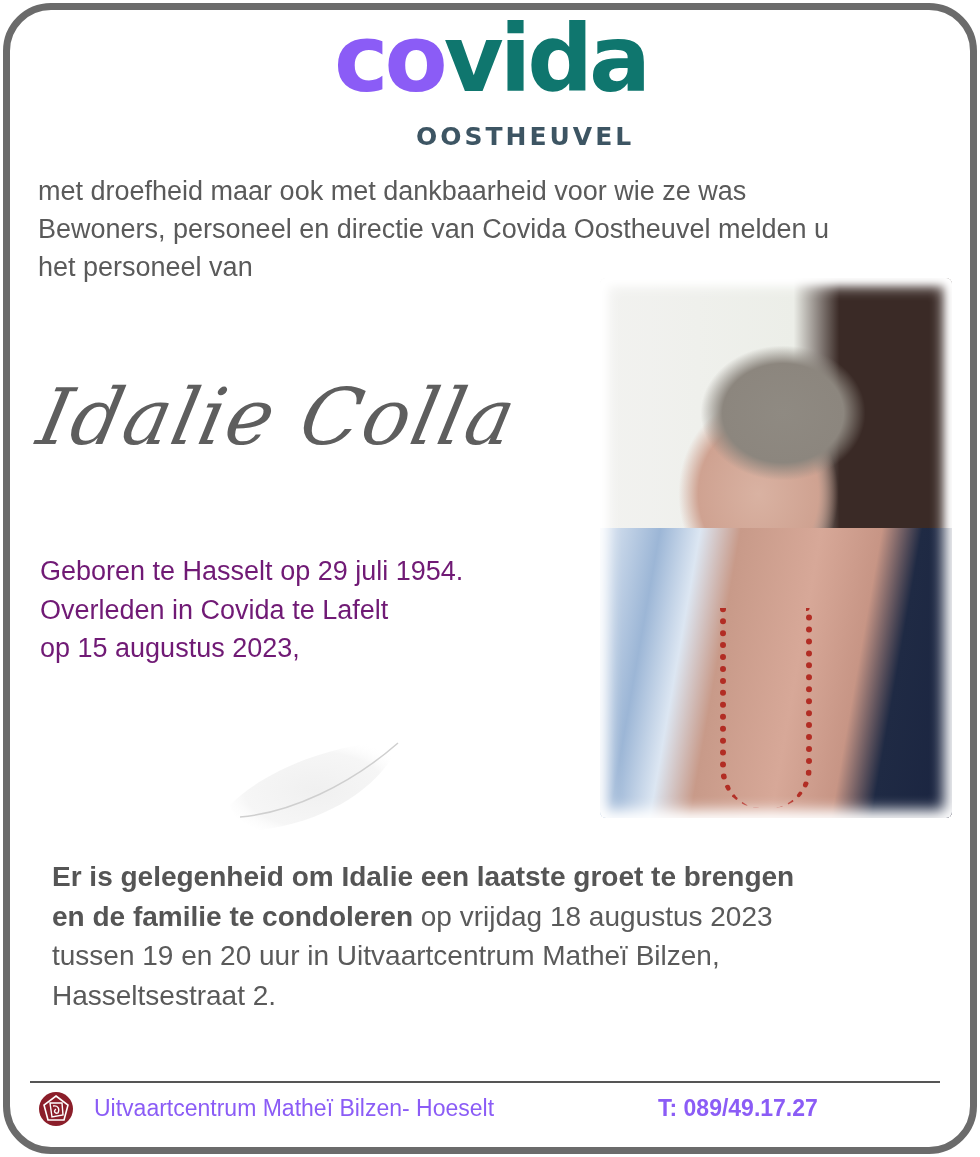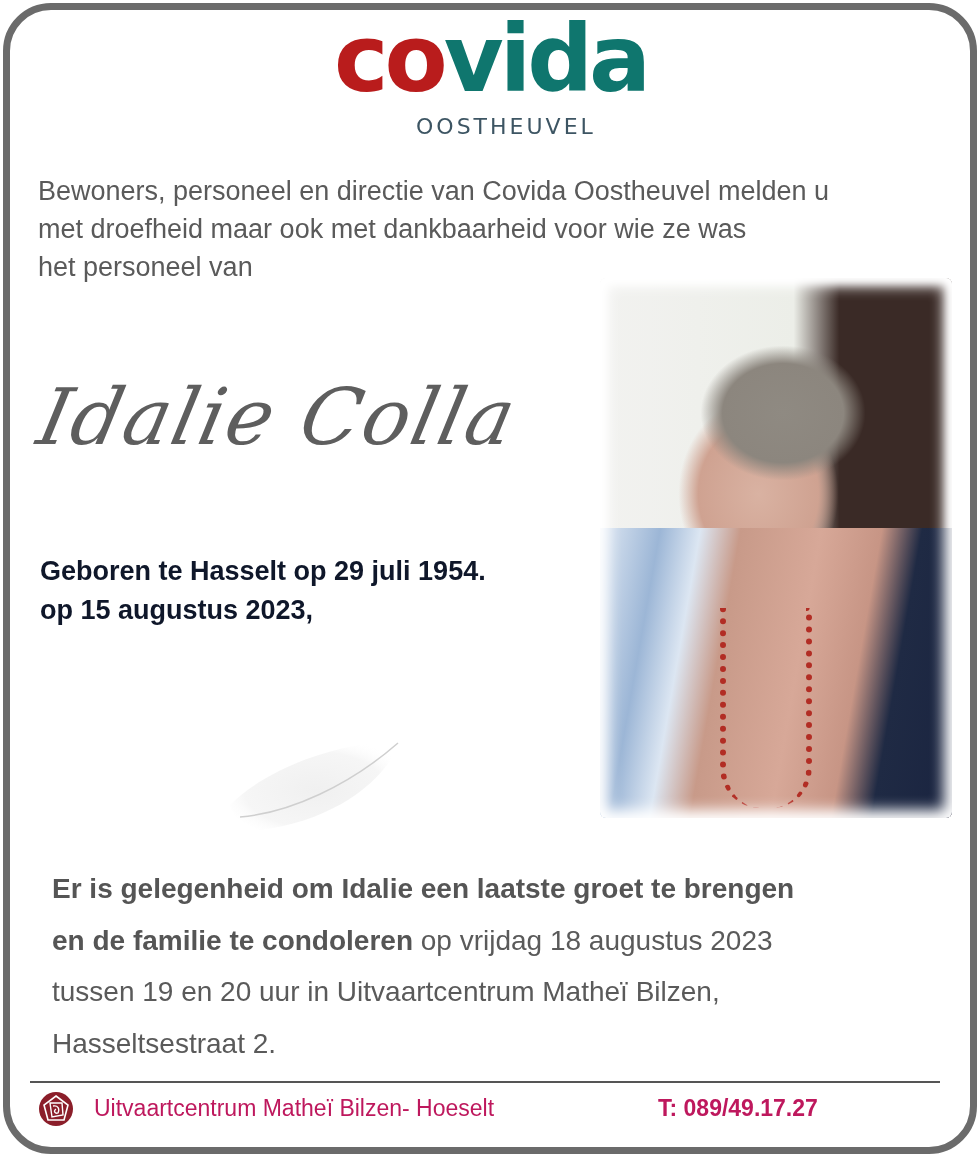--- a/index.html
+++ b/index.html
@@ -4,78 +4,79 @@
   <style>
     html, body { margin: 0; padding: 0; background: #ffffff; }
     body { width: 980px; height: 1157px; position: relative; overflow: hidden; }
     .card {
       position: absolute; left: 3px; top: 3px; width: 960px; height: 1137px;
       border: 7px solid #6b6b6b; border-radius: 48px; background: #fff;
     }
     .logo { position: absolute; left: 334px; top: 10px; width: 320px; height: 130px; }
     .logo-word { position: absolute; left: 0; top: 0; font-family: "DejaVu Sans", sans-serif;
       font-weight: bold; font-size: 92px; letter-spacing: -4px; line-height: 100px; }
-    .logo-co { color: #b91c1c; }
+    .logo-co { color: #8b5cf6; }
     .logo-vida { color: #0f766e; }
-    .logo-sub { position: absolute; left: 82px; top: 104px; font-family: "DejaVu Sans", sans-serif;
-      font-weight: normal; font-size: 22px; letter-spacing: 3px; color: #3d5563; }
+    .logo-sub { position: absolute; left: 82px; top: 112px; font-family: "DejaVu Sans", sans-serif;
+      font-weight: bold; font-size: 25px; letter-spacing: 3px; color: #3d5563; }
     .intro { position: absolute; left: 38px; top: 172px; width: 920px;
       font-family: "Liberation Sans", sans-serif; font-size: 27px; line-height: 38px; color: #5a5a5a; }
     .intro div { white-space: nowrap; }
     .name { position: absolute; left: 40px; top: 372px; font-family: "DejaVu Serif", serif;
       font-style: italic; font-size: 78px; color: #5e5e5e; letter-spacing: 2px; white-space: nowrap;
       transform: skewX(-12deg); }
     .details { position: absolute; left: 40px; top: 552px; font-family: "Liberation Sans", sans-serif;
-      font-size: 27px; line-height: 38.5px; color: #0f172a; font-weight: bold; }
+      font-size: 27px; line-height: 38.5px; color: #701a75; }
     .details div { white-space: nowrap; }
     .photo { position: absolute; left: 600px; top: 278px; width: 352px; height: 540px; overflow: hidden;
       border-radius: 6px; box-shadow: 0 0 8px 4px #fff inset;
       background:
         radial-gradient(ellipse 110px 90px at 52% 25%, #8f8a82 0%, #8c867e 55%, rgba(140,134,126,0) 75%),
         radial-gradient(ellipse 100px 120px at 45% 40%, #d9b2a2 0%, #cfa291 60%, rgba(207,162,145,0) 80%),
         linear-gradient(90deg, #f2f2f0 0%, #eceee8 55%, #3a2a26 68%, #3a2a26 100%); }
     .photo-bottom { position: absolute; left: 0; top: 250px; width: 100%; height: 290px;
       background: linear-gradient(100deg, #dfe8f3 0%, #9cb6d6 15%, #dce6f2 25%, #c89a89 35%, #d7a898 55%, #c79585 70%, #1f2a44 80%, #1a2440 100%); }
     .photo-necklace { position: absolute; left: 120px; top: 330px; width: 80px; height: 200px;
       border-left: 6px dotted #b22d24; border-right: 6px dotted #b22d24; border-radius: 0 0 40px 40px; }
     .photo-fade { position: absolute; inset: 0; box-shadow: inset 0 0 14px 8px #fff; }
     .feather { position: absolute; left: 220px; top: 725px; width: 190px; height: 115px; }
     .bottom-text { position: absolute; left: 52px; top: 857px; font-family: "Liberation Sans", sans-serif;
       font-size: 28px; line-height: 39.5px; color: #5a5a5a; }
-    .bottom-text div { white-space: nowrap; margin-top: 12px; }
+    .bottom-text div { white-space: nowrap; }
     .b { font-weight: bold; color: #555; }
     .divider { position: absolute; left: 30px; top: 1081px; width: 910px; height: 2px; background: #555; }
     .footer { position: absolute; left: 38px; top: 1091px; width: 900px; height: 40px;
-      font-family: "Liberation Sans", sans-serif; font-size: 23px; color: #be185d; }
+      font-family: "Liberation Sans", sans-serif; font-size: 23px; color: #8b5cf6; }
     .rose { position: absolute; left: 0; top: 0; width: 36px; height: 36px; }
     .footer-name { position: absolute; left: 56px; top: 4px; white-space: nowrap; }
     .footer-phone { position: absolute; left: 620px; top: 4px; white-space: nowrap; font-weight: bold; }
   </style>
 </head>
 <body>
 
 <div class="card"></div>
 
 <div class="logo">
   <div class="logo-word">
     <span class="logo-co">co</span><span class="logo-vida">vida</span>
   </div>
   <div class="logo-sub">OOSTHEUVEL</div>
 </div>
 
 <div class="intro">
+  <div>met droefheid maar ook met dankbaarheid voor wie ze was</div>
   <div>Bewoners, personeel en directie van Covida Oostheuvel melden u</div>
-  <div>met droefheid maar ook met dankbaarheid voor wie ze was</div>
   <div>het personeel van</div>
 </div>
 
 <div class="name">Idalie Colla</div>
 
 <div class="details">
   <div>Geboren te Hasselt  op 29 juli 1954.</div>
+  <div>Overleden in Covida te Lafelt</div>
   <div>op 15 augustus 2023,</div>
 </div>
 
 <div class="photo">
   <div class="photo-bottom"></div>
   <div class="photo-necklace"></div>
   <div class="photo-fade"></div>
 </div>
 
 <svg class="feather" viewBox="0 0 190 115">

